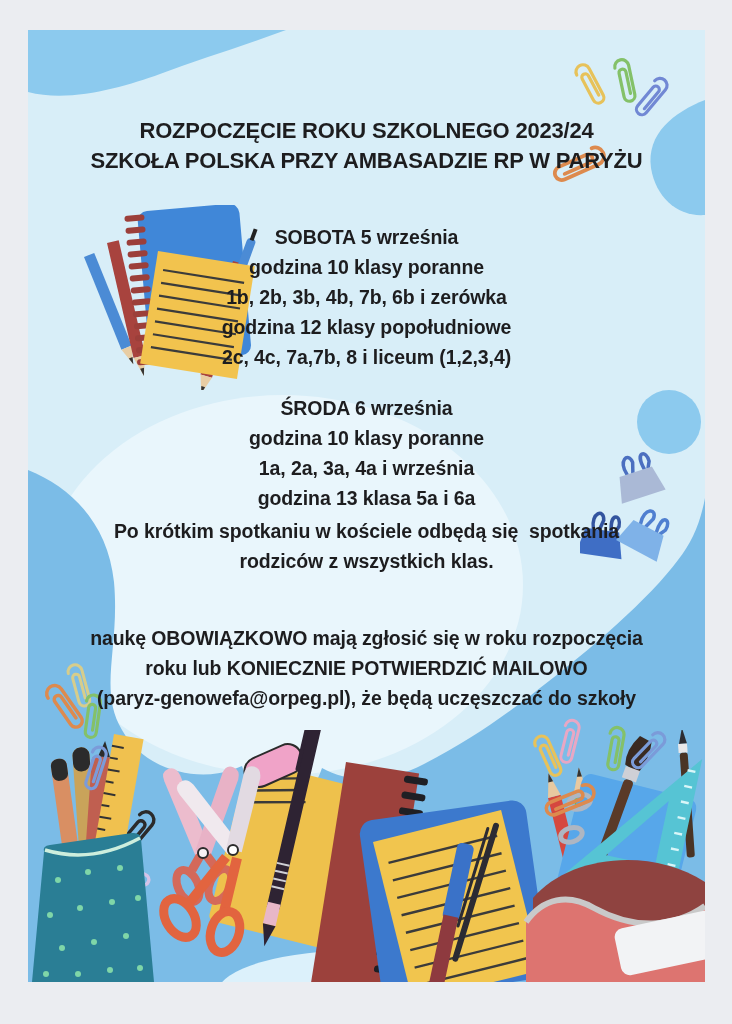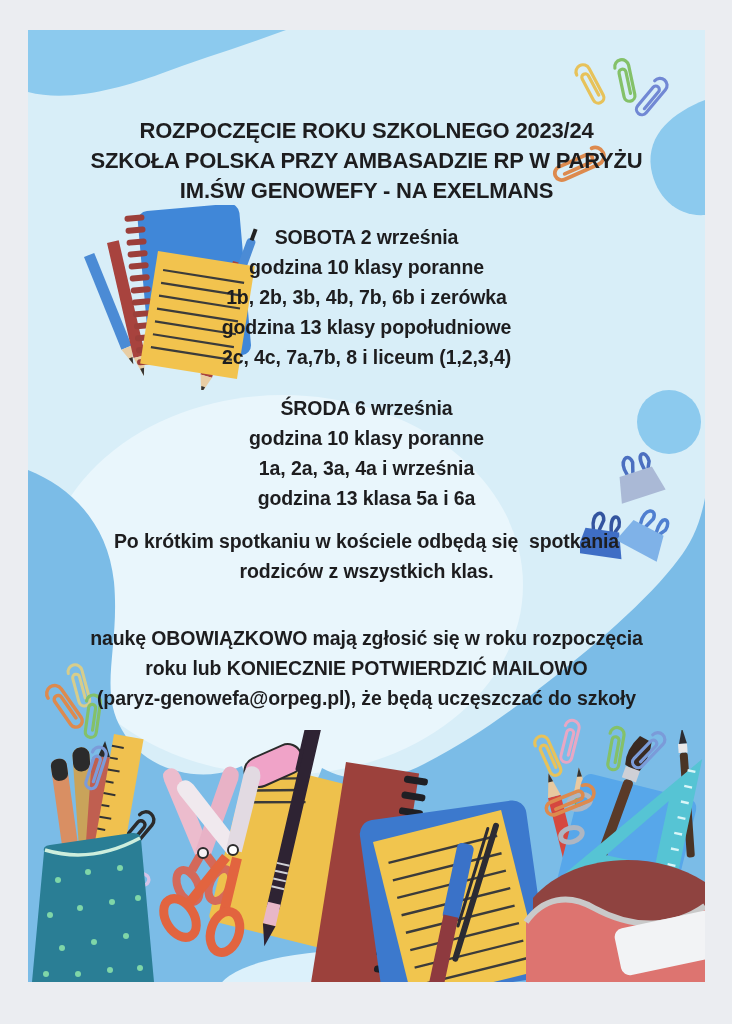--- a/index.html
+++ b/index.html
@@ -288,39 +288,38 @@
     <use href="#pclip" transform="translate(44,6) rotate(14)" stroke="#e8a7c4" stroke-width="3"></use>
     <use href="#pclip" transform="translate(8,32) rotate(-24)" stroke="#e7c25a" stroke-width="3.2"></use>
     <use href="#pclip" transform="translate(88,14) rotate(10)" stroke="#84c169" stroke-width="3.2"></use>
     <use href="#pclip" transform="translate(138,14) rotate(44)" stroke="#7b9bd9" stroke-width="3.2"></use>
     <use href="#pclip" transform="translate(74,64) rotate(68) scale(1.2)" stroke="#dd8a4e" stroke-width="3"></use>
   </svg>
 
   <div class="tblock" style="top:86px">
     <div class="ln t">ROZPOCZĘCIE ROKU SZKOLNEGO 2023/24</div>
     <div class="ln t">SZKOŁA POLSKA PRZY AMBASADZIE RP W PARYŻU</div>
-    <div class="ln t">IM.ŚW GENOWEFY - NA EXELMANS</div>
   </div>
 
   <div class="tblock" style="top:192px">
-    <div class="ln">SOBOTA 2 września</div>
+    <div class="ln">SOBOTA 5 września</div>
     <div class="ln">godzina 10 klasy poranne</div>
     <div class="ln">1b, 2b, 3b, 4b, 7b, 6b i zerówka</div>
-    <div class="ln">godzina 13 klasy popołudniowe</div>
+    <div class="ln">godzina 12 klasy popołudniowe</div>
     <div class="ln">2c, 4c, 7a,7b, 8 i liceum (1,2,3,4)</div>
   </div>
 
   <div class="tblock" style="top:363px">
     <div class="ln">ŚRODA 6 września</div>
     <div class="ln">godzina 10 klasy poranne</div>
     <div class="ln">1a, 2a, 3a, 4a i września</div>
     <div class="ln">godzina 13 klasa 5a i 6a</div>
   </div>
 
-  <div class="tblock" style="top:496px">
+  <div class="tblock" style="top:486px">
     <div class="ln">Po krótkim spotkaniu w kościele odbędą się  spotkania</div>
     <div class="ln">rodziców z wszystkich klas.</div>
   </div>
 
   <div class="tblock" style="top:593px">
     <div class="ln">naukę OBOWIĄZKOWO mają zgłosić się w roku rozpoczęcia</div>
     <div class="ln">roku lub KONIECZNIE POTWIERDZIĆ MAILOWO</div>
     <div class="ln">(paryz-genowefa@orpeg.pl), że będą uczęszczać do szkoły</div>
   </div>
 

